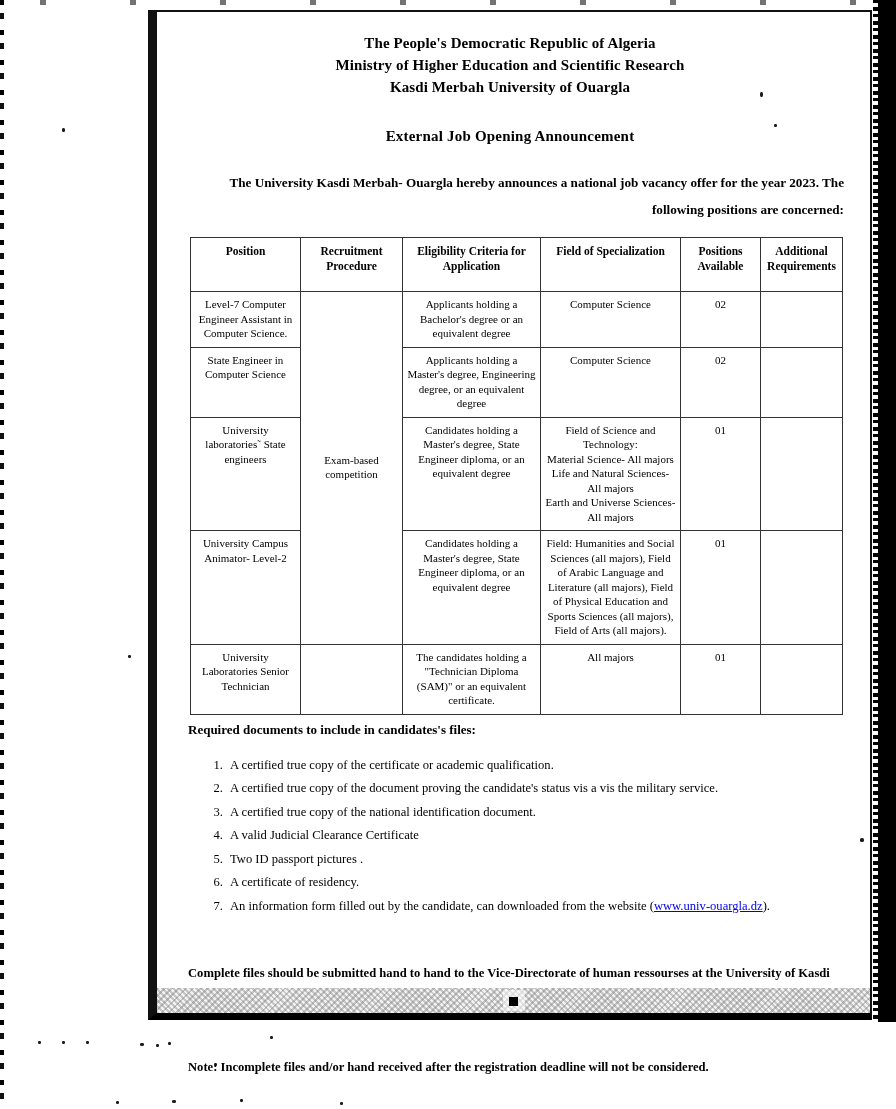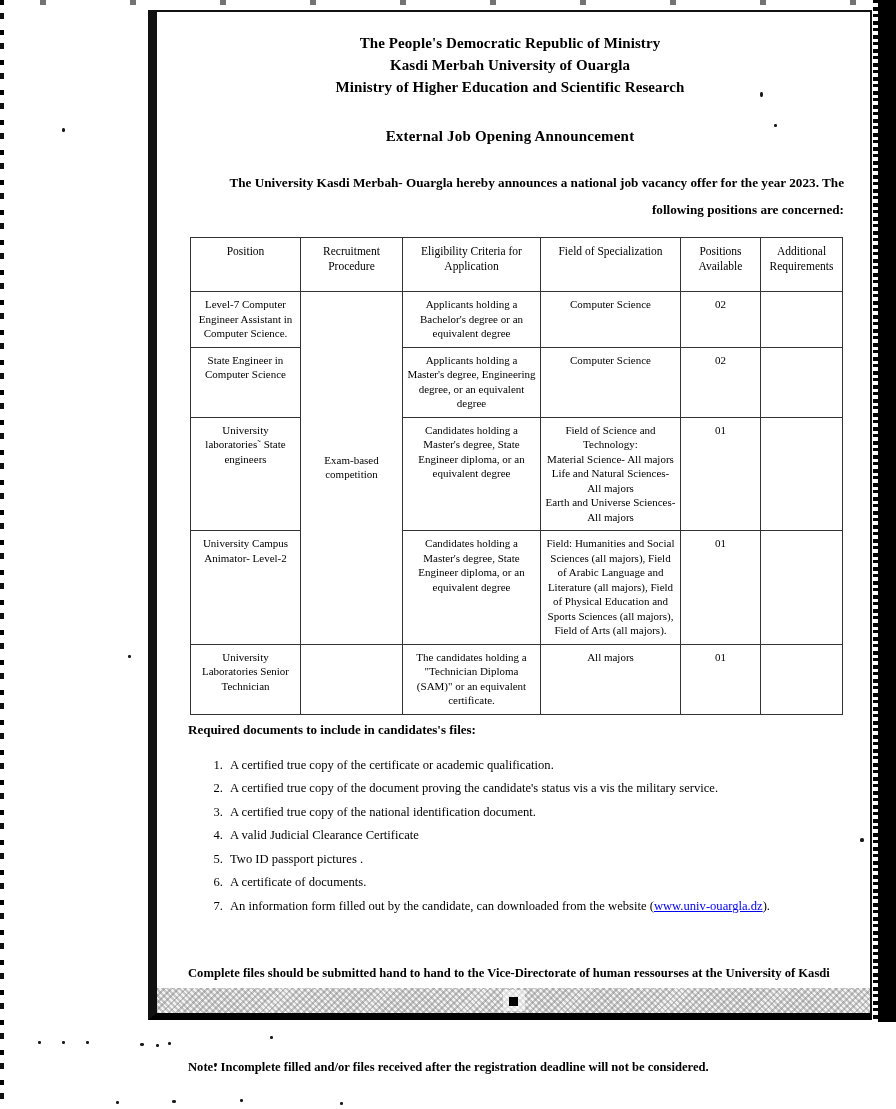--- a/index.html
+++ b/index.html
@@ -134,21 +134,21 @@
     font-size: 11px;
   }
   .vac-table td, .vac-table th {
     border: 1px solid #333;
     vertical-align: top;
     padding: 5px 4px 6px 4px;
     text-align: center;
     line-height: 14.5px;
   }
   .vac-table th {
-    font-weight: normal;
+    font-weight: bold;
     font-size: 11.5px;
     padding-top: 6px;
     padding-bottom: 18px;
     vertical-align: top;
   }
   td.mid { vertical-align: middle; }
   .cell-multiline { white-space: pre-line; }
 
   .col-position       { width: 110px; }
   .col-procedure      { width: 102px; }
@@ -253,23 +253,23 @@
 <div class="speck" style="left:172px;top:1100px;width:4px;height:3px;"></div>
 <div class="speck" style="left:116px;top:1101px;width:3px;height:3px;"></div>
 <div class="speck" style="left:240px;top:1099px;width:3px;height:3px;"></div>
 <div class="speck" style="left:340px;top:1102px;width:3px;height:3px;"></div>
 
 <div class="page-frame"></div>
 
 <div class="doc-body">
 
   <div class="header-block">
-    <span class="header-line">The People's Democratic Republic of Ministry</span>
+    <span class="header-line">The People's Democratic Republic of Algeria</span>
+    <span class="header-line">Ministry of Higher Education and Scientific Research</span>
     <span class="header-line">Kasdi Merbah University of Ouargla</span>
-    <span class="header-line">Ministry of Higher Education and Scientific Research</span>
   </div>
 
   <div class="announce-title">External Job Opening Announcement</div>
 
   <div class="intro-para">The  University Kasdi Merbah- Ouargla hereby announces a national job vacancy offer for the year 2023. The following positions are concerned:</div>
 
   <table class="vac-table">
     <colgroup>
       <col class="col-position">
       <col class="col-procedure">
@@ -333,25 +333,25 @@
   </table>
 
   <div class="docs-heading">Required documents to include in candidates's files:</div>
 
   <ol class="docs-list">
     <li>A certified true copy of the certificate or academic qualification.</li>
     <li>A certified true copy of the document proving the candidate's status vis a vis the military service.</li>
     <li>A certified true copy of the national identification document.</li>
     <li>A valid Judicial Clearance Certificate</li>
     <li>Two ID passport pictures .</li>
-    <li>A certificate of documents.</li>
+    <li>A certificate of residency.</li>
     <li><span>An information form filled out by the candidate, can downloaded from the website (</span><a class="link-site" href="#">www.univ-ouargla.dz</a><span>).</span></li>
   </ol>
 
   <div class="closing-para">Complete files should be submitted hand to hand to the Vice-Directorate of human ressourses at the University of Kasdi Merbah Ouargla within (15) working days from the date of the first announcement in the national press.</div>
 
-  <div class="note-para">Note: Incomplete filled and/or files received after the registration deadline will not be considered.</div>
+  <div class="note-para">Note: Incomplete files and/or hand received after the registration deadline will not be considered.</div>
 
 </div>
 
 <div class="footer-banner">
   <span class="footer-text"><span class="footer-bullet"></span></span>
 </div>
 
 </body></html>

